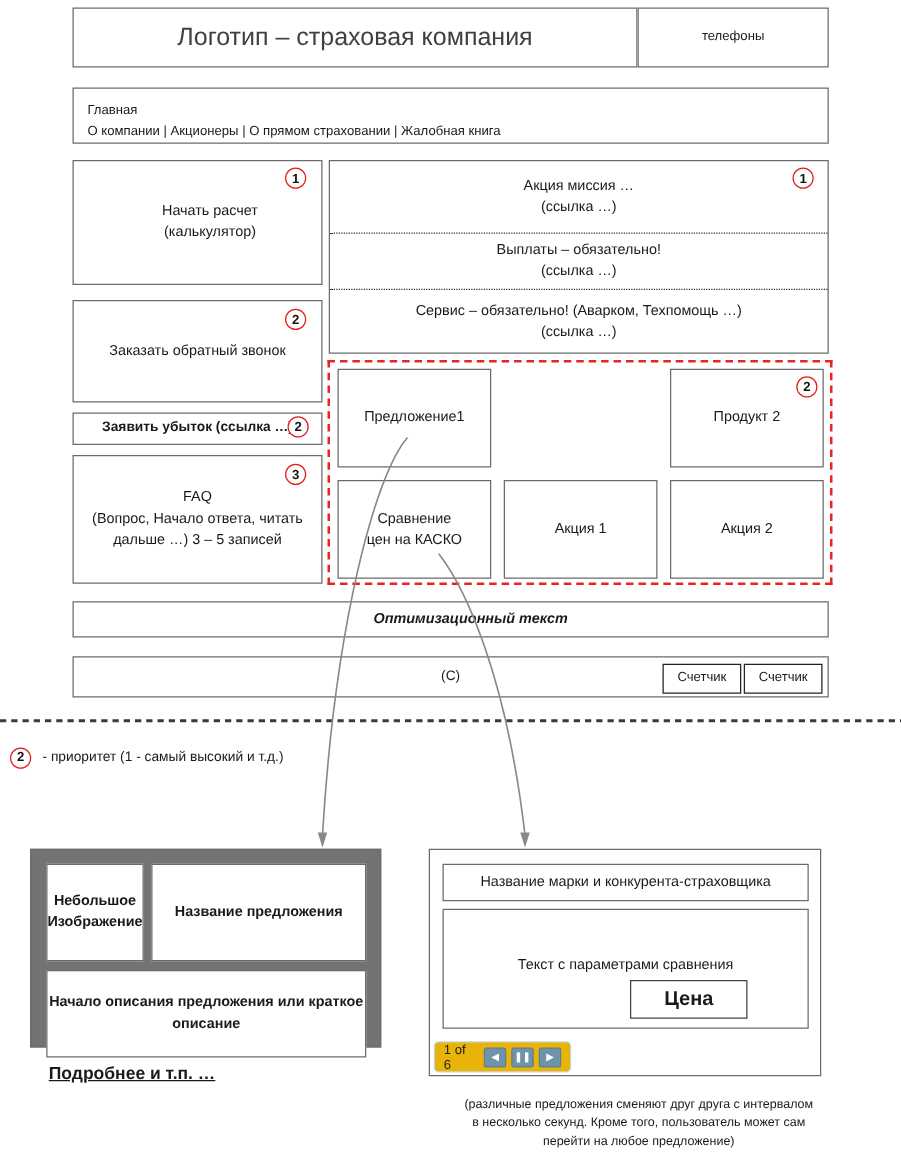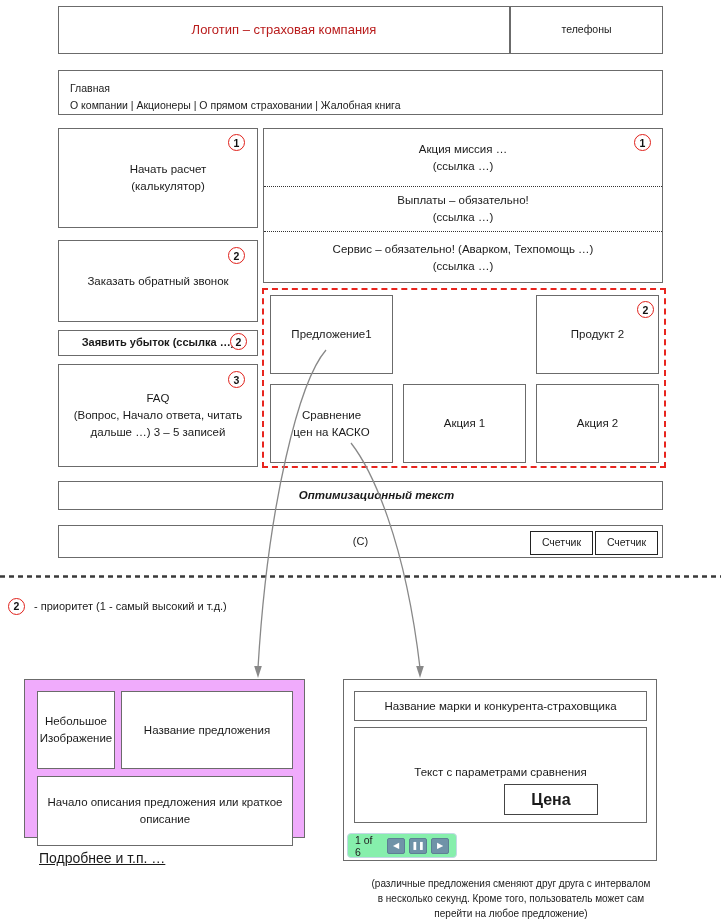--- a/index.html
+++ b/index.html
@@ -17,21 +17,21 @@
     border:1.5px solid #6b6b6b;
     background:#fff;
     display:flex; align-items:center; justify-content:center;
     text-align:center;
     font-size:11.5px;
     line-height:1.45;
   }
   .box.tl { align-items:flex-start; justify-content:flex-start; text-align:left; }
 
   
-  #logo-box { left:58px; top:6px; width:452px; height:48px; font-size:13px; color:#b91c1c; }
+  #logo-box { left:58px; top:6px; width:452px; height:48px; font-size:20px; color:#404040; }
   #phones-box { left:510px; top:6px; width:153px; height:48px; font-size:10.5px; }
 
   
   #nav-box { left:58px; top:70px; width:605px; height:45px; padding:9px 11px; }
   #nav-box .navline { font-size:10.5px; line-height:1.6; }
 
   
   #calc-box { left:58px; top:128px; width:200px; height:100px;padding-left:20px; }
   #callback-box { left:58px; top:240px; width:200px; height:82px; }
   #claim-box { left:58px; top:330px; width:200px; height:26px; font-size:11px;font-weight:bold; }
@@ -65,39 +65,39 @@
     border:1.5px solid #222; background:#fff;
     display:flex; align-items:center; justify-content:center;
     font-size:10.5px;
   }
 
   
   #legend-row { left:8px; top:594px; width:420px; height:24px; display:flex; align-items:center; gap:9px; }
   #legend-text { font-size:11px; }
 
   
-  #offer-card { left:24px; top:679px; width:281px; height:159px; border:1.5px solid #6b6b6b; background:#f0abfc; }
+  #offer-card { left:24px; top:679px; width:281px; height:159px; border:1.5px solid #6b6b6b; background:#737373;font-weight:bold; }
   #offer-img { left:12px; top:11px; width:78px; height:78px; }
   #offer-title { left:96px; top:11px; width:172px; height:78px; }
   #offer-desc { left:12px; top:96px; width:256px; height:70px; }
   #offer-more { left:14px; top:170px; font-size:14px; text-decoration:underline; }
 
   #compare-card { left:343px; top:679px; width:314px; height:182px; border:1.5px solid #6b6b6b; background:#fff; }
   #compare-title { left:10px; top:11px; width:293px; height:30px; }
   #compare-body { left:10px; top:47px; width:293px; height:96px; }
   #compare-text { position:absolute; left:0; right:0; top:36px; text-align:center; font-size:11.5px; }
   #price-box { position:absolute; left:149px; top:56px; width:92px; height:29px;
                border:1.5px solid #444; background:#fff;
                display:flex; align-items:center; justify-content:center;
                font-size:16px; font-weight:bold; }
 
   
   #carousel {
     left:347px; top:833px; width:110px; height:25px;
-    background:#86efac; border:1px solid #c2d8e4; border-radius:4px;
+    background:#eab308; border:1px solid #c2d8e4; border-radius:4px;
     display:flex; align-items:center; gap:4px; padding:0 7px;
   }
   #carousel-count { font-size:10.5px; color:#222; margin-right:2px; }
   .cbtn {
     width:16px; height:14px; background:#6f93a8; border:1px solid #5c7f93;
     border-radius:2px; display:flex; align-items:center; justify-content:center;
     color:#ffffff; font-size:8px; line-height:1;
   }
   #carousel-caption {
     left:336px; top:876px; width:350px;

